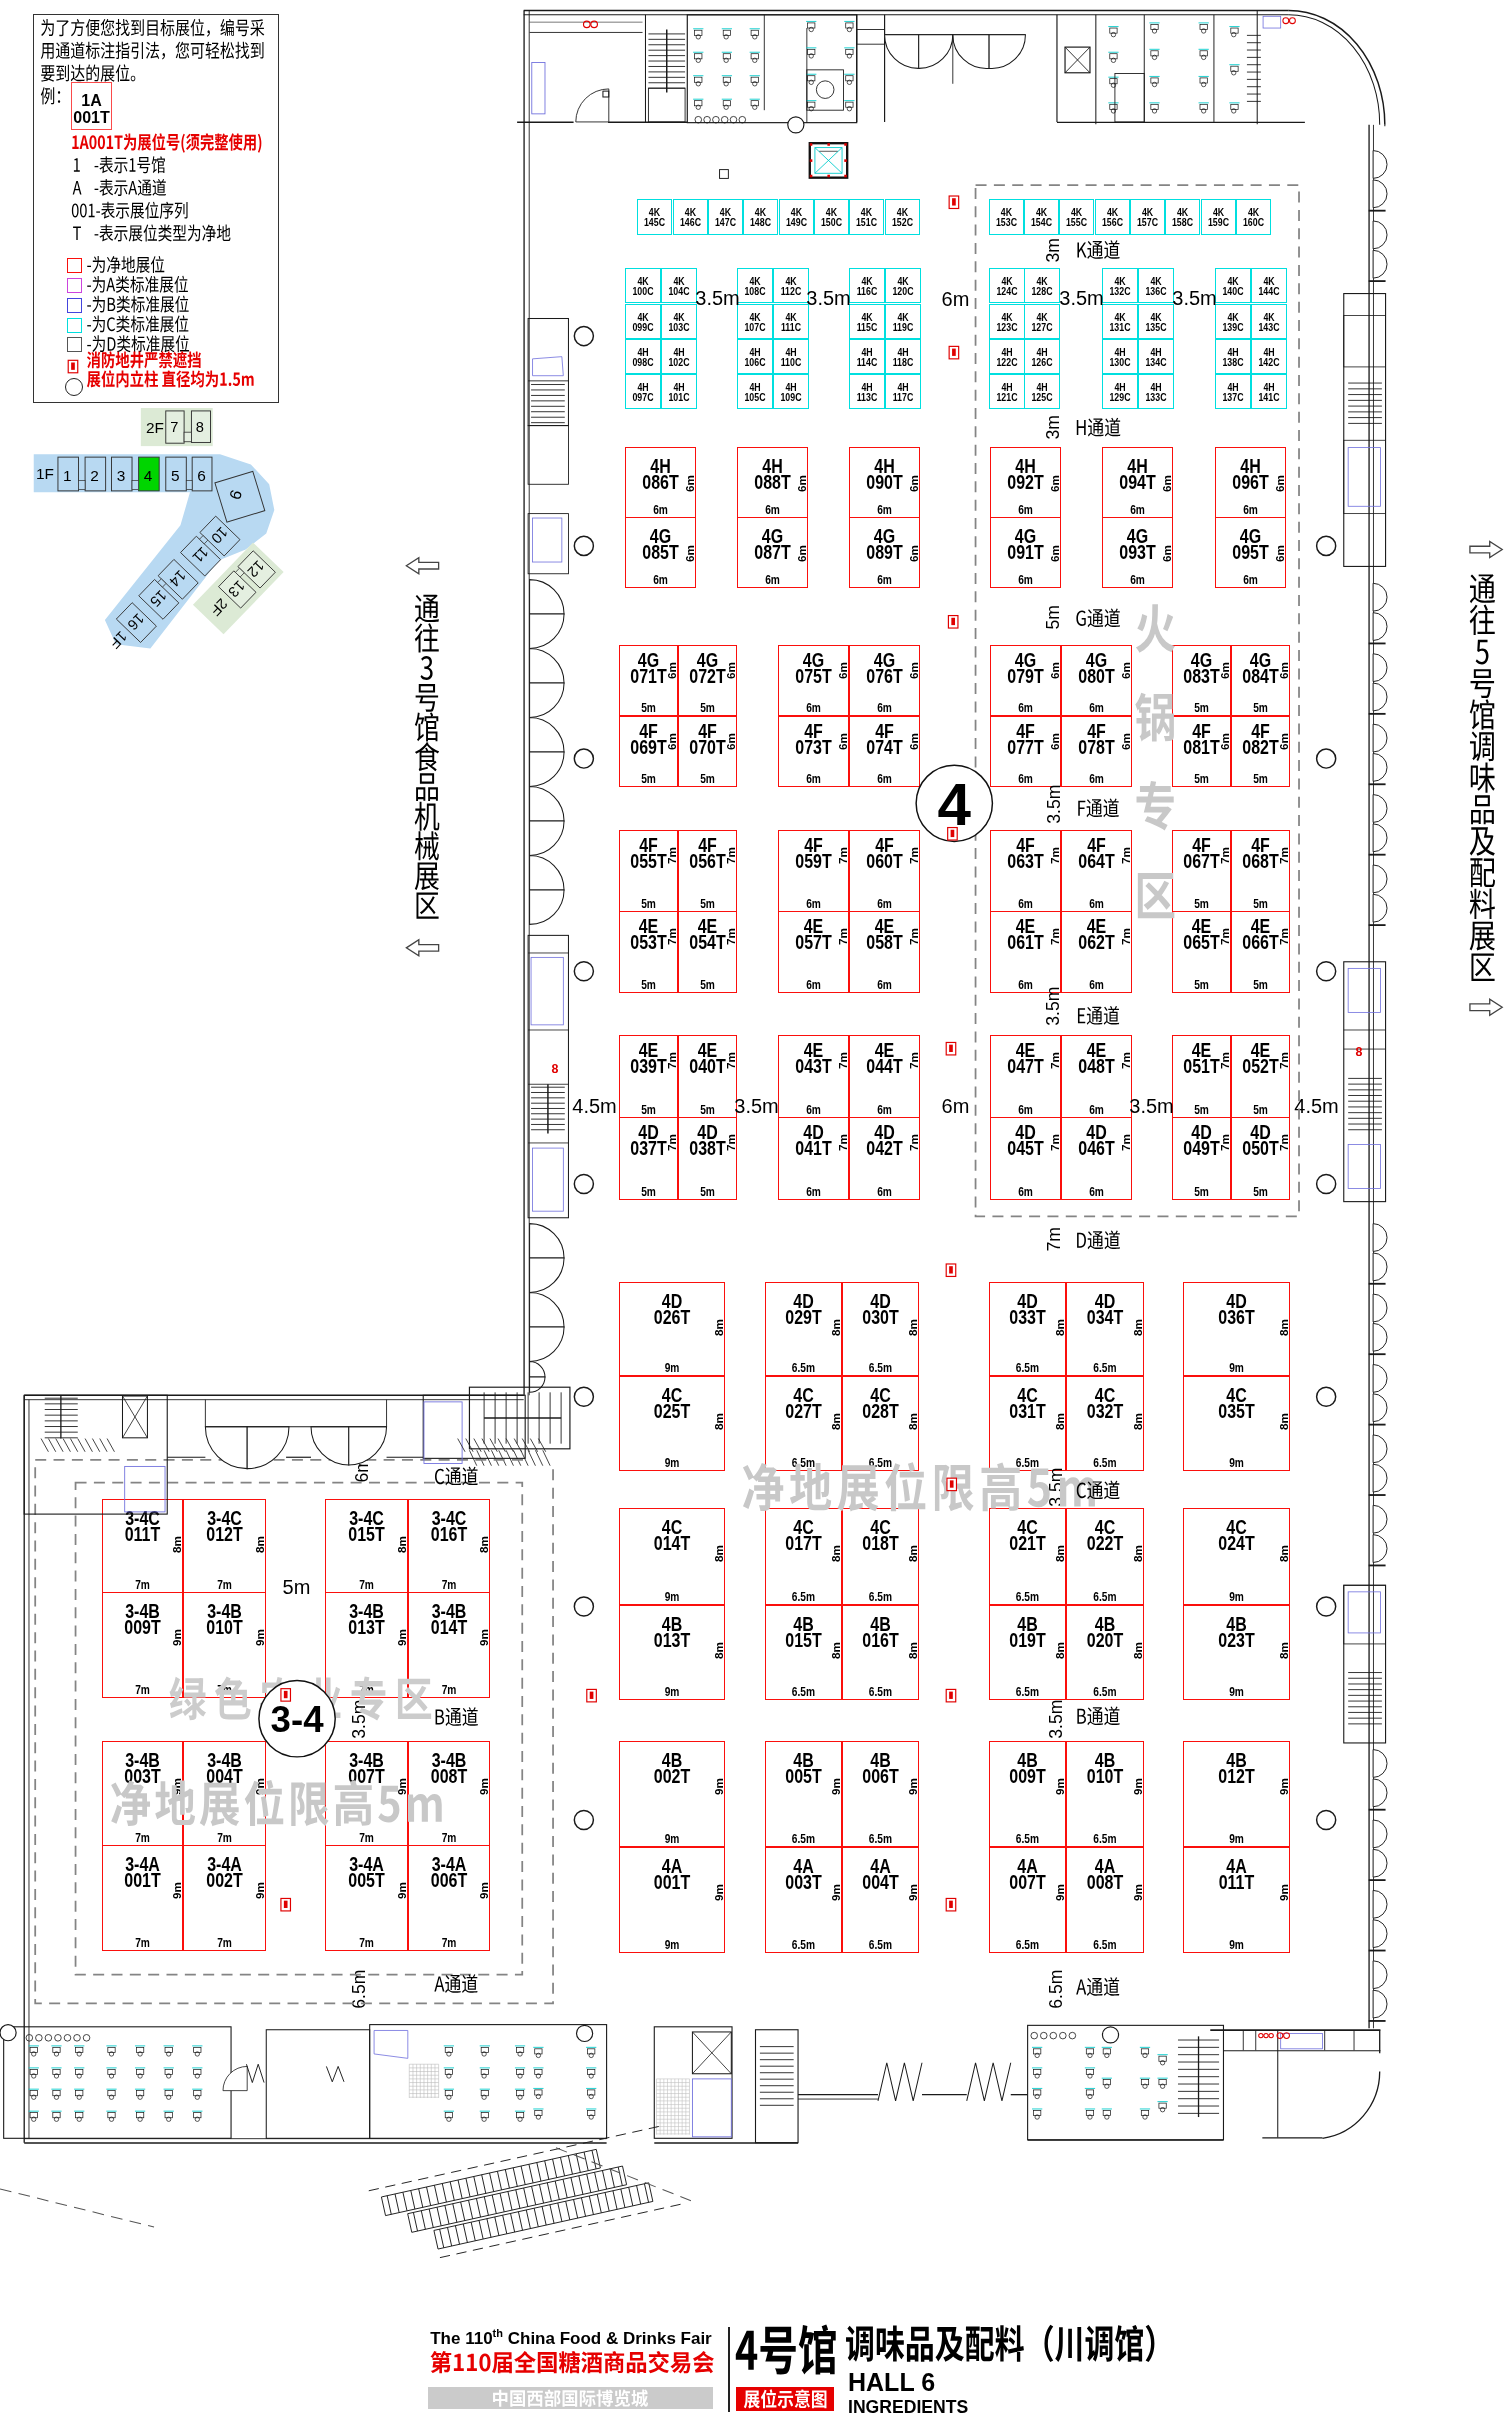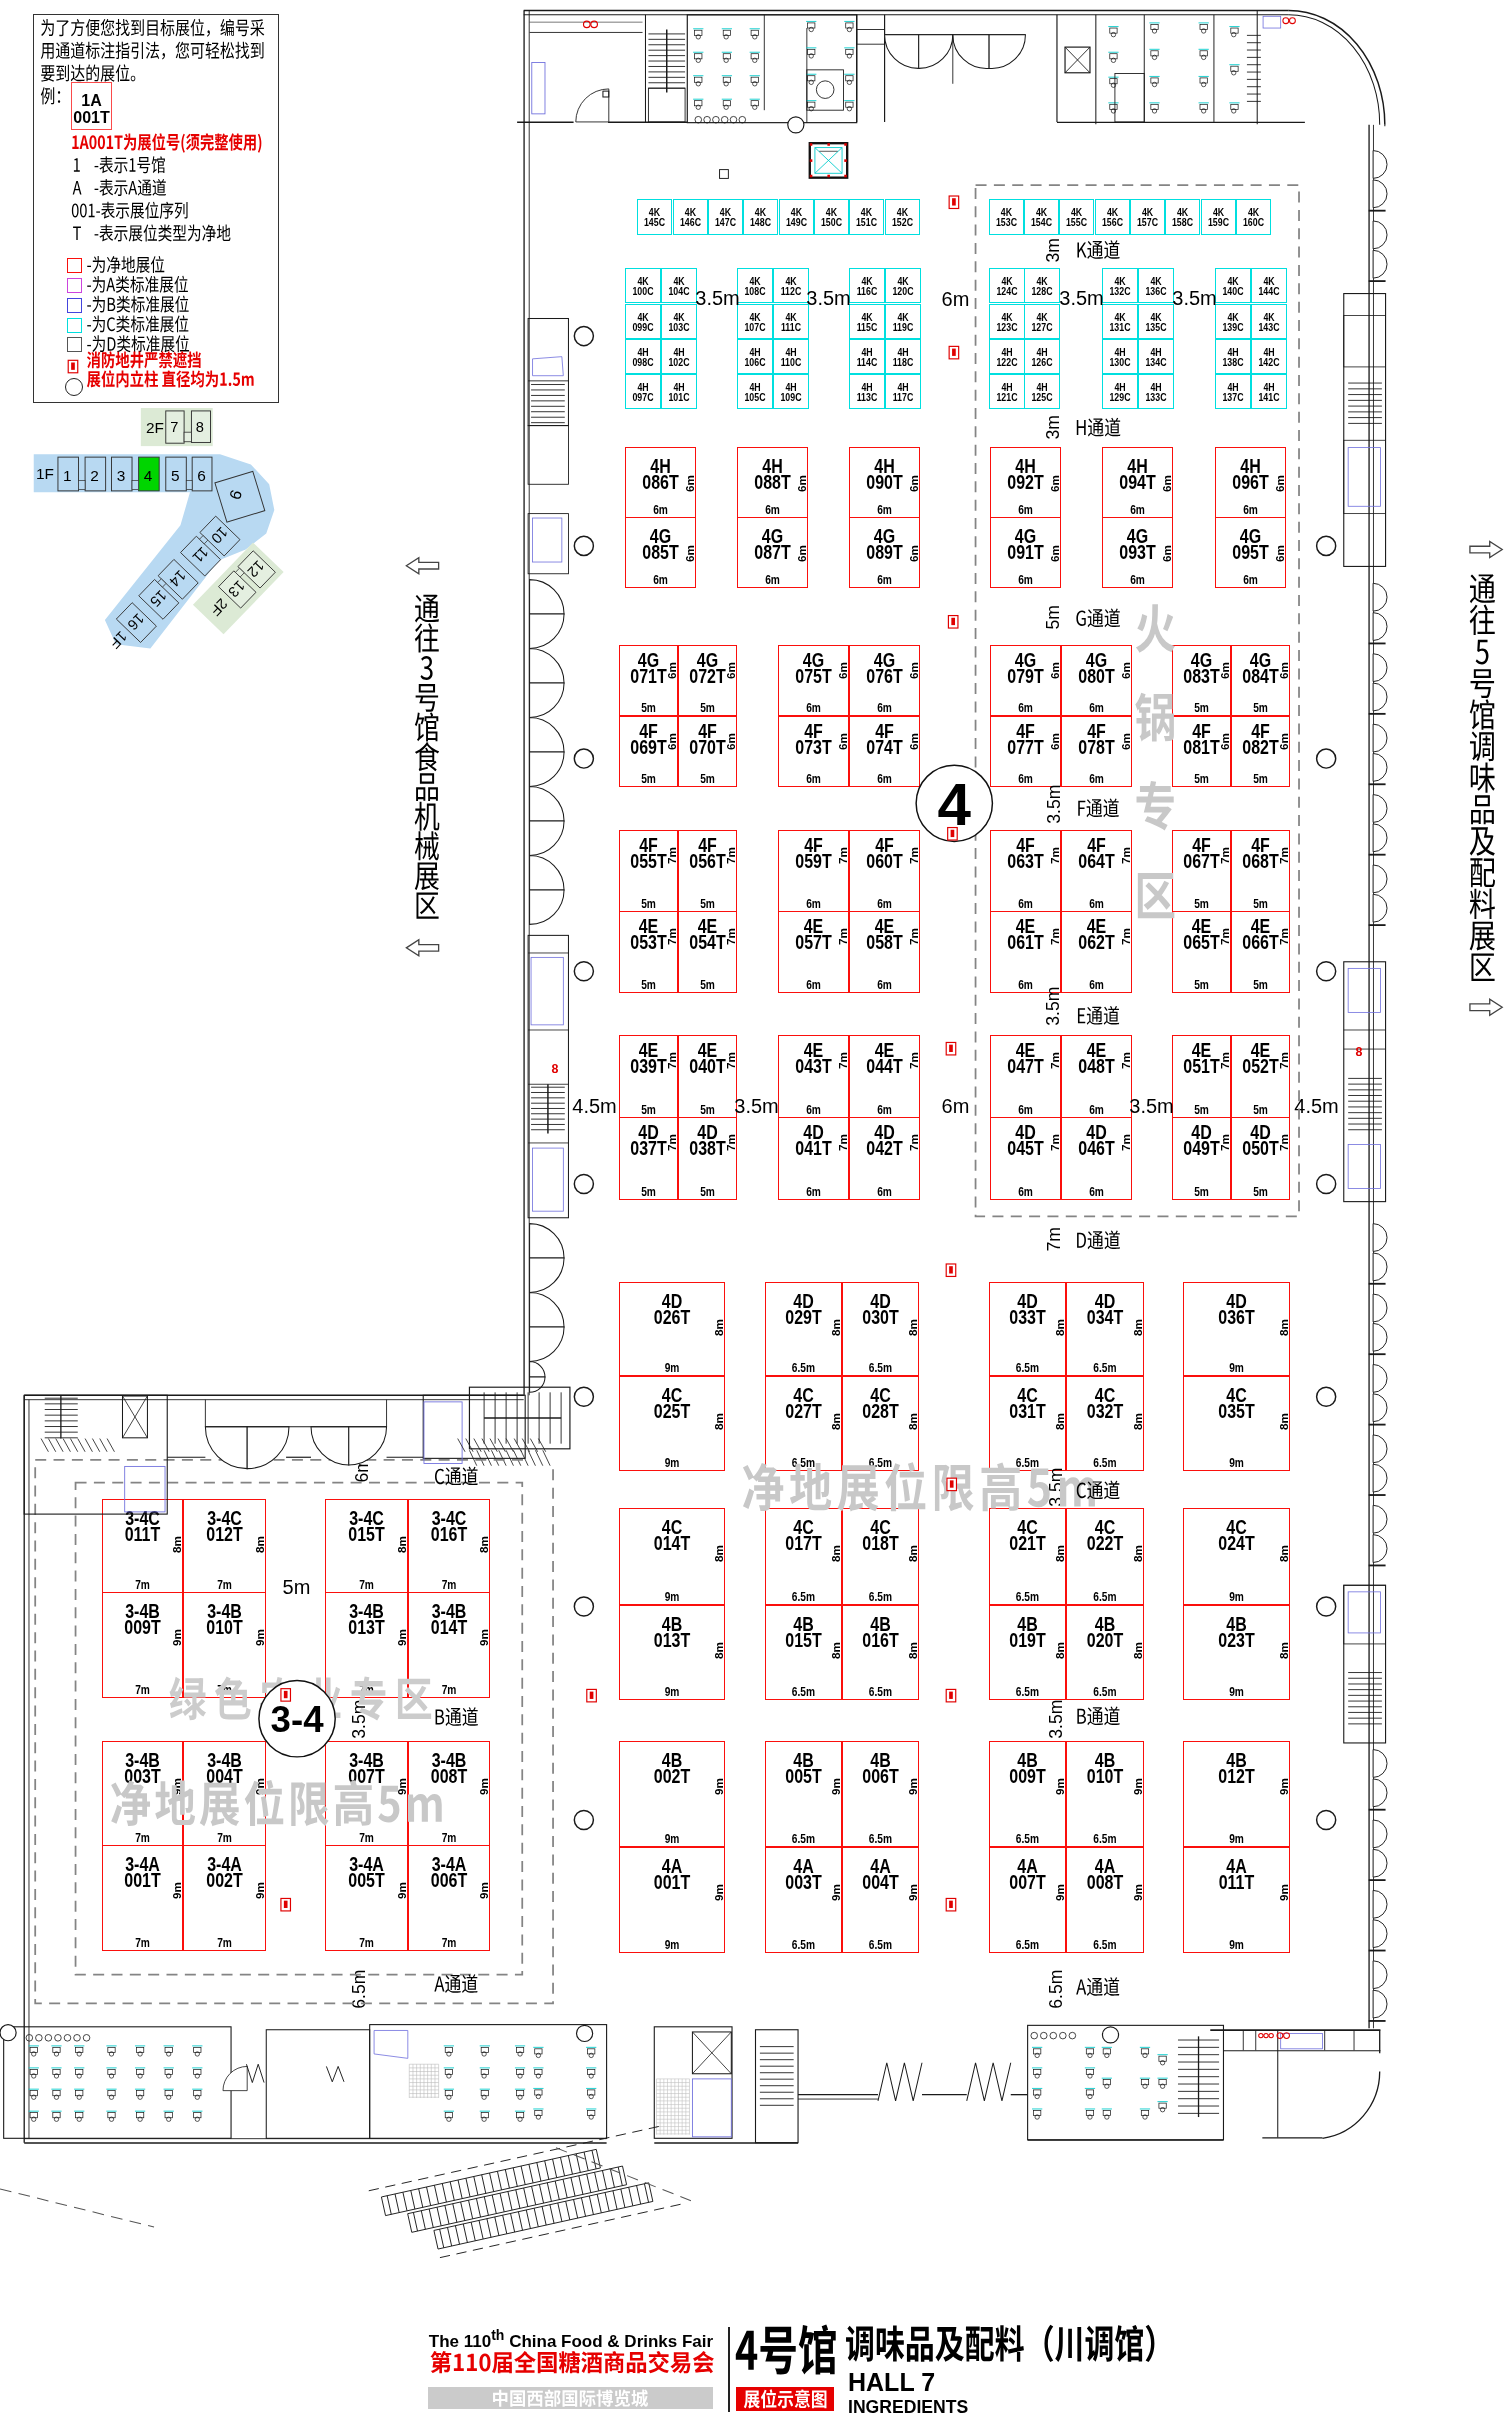--- a/index.html
+++ b/index.html
@@ -996,27 +996,27 @@
 <div style="position:absolute;left:67px;top:278px;width:14.7px;height:14.7px;border:1.5px solid #cc44dd;box-sizing:border-box"></div>
 
 <div style="position:absolute;left:67px;top:298px;width:14.7px;height:14.7px;border:1.5px solid #4444dd;box-sizing:border-box"></div>
 
 <div style="position:absolute;left:67px;top:318px;width:14.7px;height:14.7px;border:1.5px solid #00dfdf;box-sizing:border-box"></div>
 
 <div style="position:absolute;left:67px;top:337px;width:14.7px;height:14.7px;border:1.5px solid #555555;box-sizing:border-box"></div>
 
 <div style="position:absolute;left:65px;top:378px;width:18.3px;height:18.3px;border:1.8px solid #222;border-radius:10.3px;box-sizing:border-box"></div>
 
-<div style="position:absolute;left:428px;top:2327px;width:286px;text-align:center;font-size:17px;font-weight:bold">The 110<sup style="font-size:14px">th</sup> China Food &amp; Drinks Fair</div>
+<div style="position:absolute;left:428px;top:2327px;width:286px;text-align:center;font-size:17px;font-weight:bold">The 110<sup style="font-size:11px">th</sup> China Food &amp; Drinks Fair</div>
 
 <div style="position:absolute;left:428px;top:2387px;width:285px;height:22px;background:#cbcbcb"></div>
 
 <div style="position:absolute;left:728px;top:2327px;width:1.5px;height:85px;background:#222"></div>
 
-<div style="position:absolute;left:848px;top:2368px;font-size:25px;font-weight:bold">HALL 7</div>
+<div style="position:absolute;left:848px;top:2368px;font-size:25px;font-weight:bold">HALL 6</div>
 
 <div style="position:absolute;left:736px;top:2387px;width:98px;height:24px;background:#e60000"></div>
 
 <div style="position:absolute;left:848px;top:2397px;font-size:17.6px;font-weight:bold">INGREDIENTS</div>
 
 <svg style="position:absolute;left:0;top:0" width="1511" height="2426" viewBox="0 0 2060 3307">
 <defs>
 <path id="q400_4b" d="M101 0V733H193V365H195L502 733H607L377 455L642 0H539L319 382L193 232V0Z"></path>
 <path id="q400_901a" d="M256 465V87H184V394H43V465ZM65 757 117 800Q147 776 180 746Q212 717 242 687Q271 658 290 635L235 585Q218 609 189 639Q160 669 127 700Q95 731 65 757ZM451 674 499 717Q546 700 600 678Q654 655 703 632Q752 609 786 589L735 541Q704 561 656 585Q607 609 554 632Q500 656 451 674ZM363 589H880V531H434V71H363ZM845 589H917V146Q917 118 910 103Q903 89 883 80Q863 72 831 70Q798 69 747 69Q745 83 739 100Q733 118 726 130Q762 129 790 129Q819 129 828 129Q838 130 841 134Q845 138 845 146ZM364 803H863V744H364ZM402 443H873V387H402ZM402 296H873V237H402ZM603 565H671V75H603ZM838 803H855L870 807L917 771Q867 723 797 678Q727 632 660 602Q653 613 641 626Q629 639 620 647Q661 664 702 688Q743 712 779 739Q815 766 838 789ZM222 118Q246 118 269 100Q291 83 333 56Q383 25 448 17Q513 8 596 8Q641 8 690 9Q739 11 788 13Q838 16 884 19Q930 22 969 26Q965 17 960 3Q956 -10 952 -24Q949 -37 948 -47Q922 -49 879 -51Q836 -53 786 -54Q735 -55 686 -56Q636 -57 595 -57Q502 -57 436 -46Q370 -34 318 -3Q287 16 262 36Q238 55 220 55Q204 55 182 38Q160 21 136 -8Q112 -36 86 -70L39 -8Q89 46 136 82Q183 118 222 118Z"></path>
 <path id="q400_9053" d="M311 708H947V645H311ZM584 681 670 674Q656 636 640 597Q623 559 609 531L547 541Q557 572 568 611Q579 651 584 681ZM759 840 833 818Q809 781 784 743Q758 704 736 677L676 697Q691 717 706 742Q722 767 736 793Q751 819 759 840ZM414 817 476 844Q498 819 519 787Q540 756 549 732L484 702Q475 726 455 758Q435 791 414 817ZM262 483V87H190V413H51V483ZM64 765 122 801Q149 777 177 748Q205 719 230 690Q254 661 269 638L207 596Q194 620 170 649Q146 678 119 709Q91 739 64 765ZM228 110Q253 110 276 93Q299 75 340 52Q388 26 453 18Q518 10 599 10Q658 10 723 12Q789 14 851 18Q914 22 962 27Q958 18 953 5Q949 -9 945 -22Q942 -36 941 -46Q914 -48 871 -50Q828 -51 778 -53Q728 -55 681 -56Q633 -57 597 -57Q508 -57 442 -46Q376 -36 324 -7Q292 11 268 29Q245 47 227 47Q209 47 187 31Q165 15 140 -11Q114 -37 89 -68L42 -7Q92 43 140 76Q189 110 228 110ZM455 368V284H790V368ZM455 231V147H790V231ZM455 504V421H790V504ZM384 561H863V89H384Z"></path>

